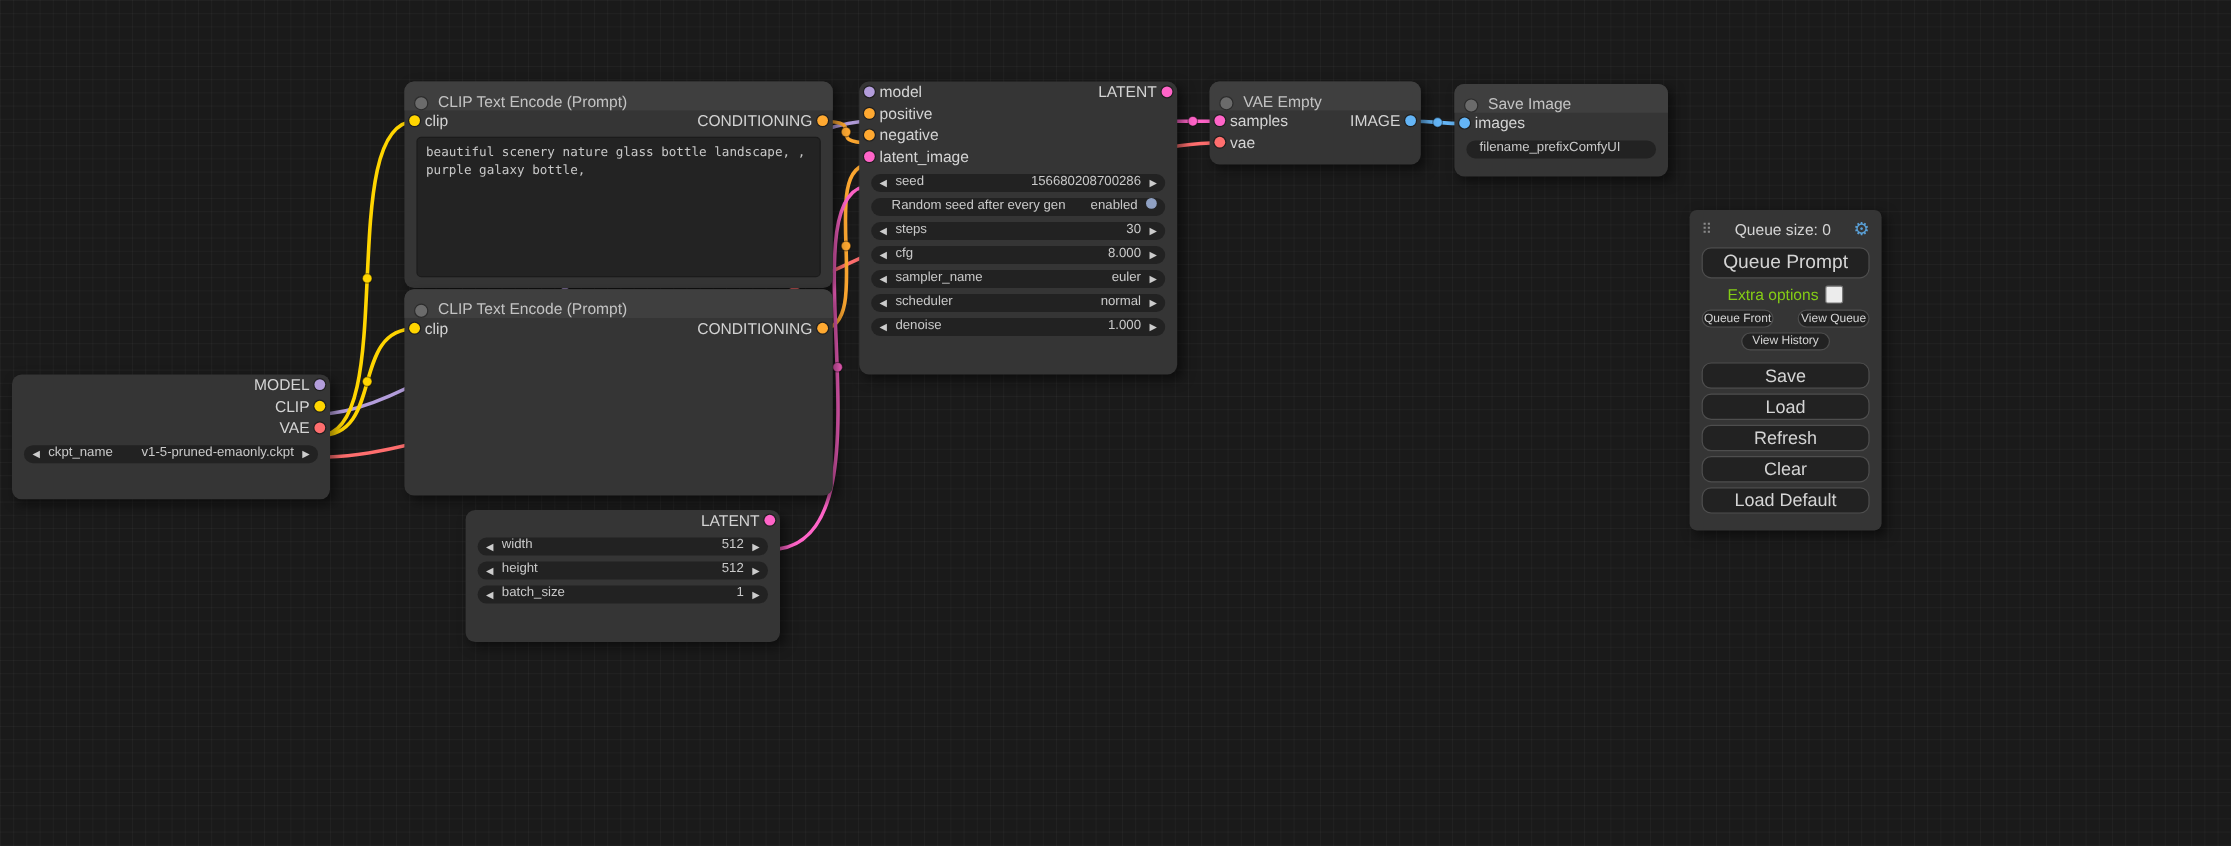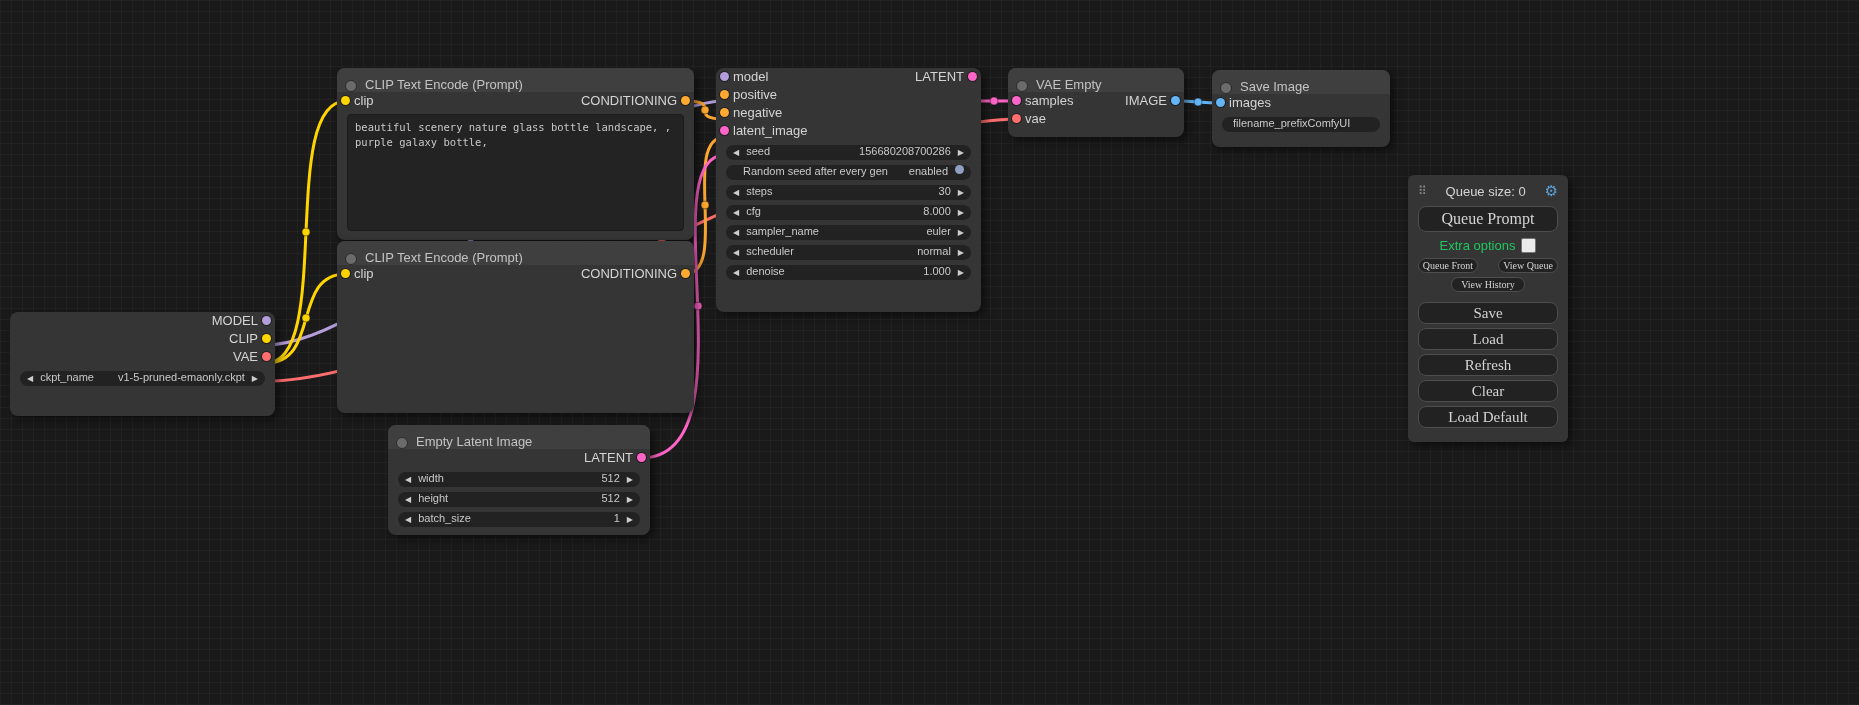--- a/index.html
+++ b/index.html
@@ -40,25 +40,25 @@
          font-family:"DejaVu Sans Mono",monospace;font-size:10.5px;line-height:1.45;
          padding:5px 7px;resize:none;outline:none;box-sizing:border-box}
   .menu{position:absolute;left:1408px;top:175px;width:160px;z-index:3;background:#353535;
         border-radius:6px;box-shadow:4px 4px 10px rgba(0,0,0,.5);
         padding:7px 10px 10px;box-sizing:border-box}
   .mhead{display:flex;align-items:center;height:18px}
   .mdrag{color:#8a8a8a;font-size:12px;cursor:grab}
   .mqueue{flex:1;text-align:center;font-size:13px;color:#d4d4d4}
   .mgear{color:#5aa1d8;font-size:15px;cursor:pointer}
   .btn{display:block;width:100%;background:#222;border:1px solid #4e4e4e;border-radius:8px;
-       color:#d4d4d4;font-family:Liberation Serif, serif;cursor:pointer;box-sizing:border-box;padding:0}
+       color:#d4d4d4;font-family:Liberation Sans, sans-serif;cursor:pointer;box-sizing:border-box;padding:0}
   .btn.qp{height:26px;font-size:16px;margin:6px 0 2px}
   .btn.big{height:22px;font-size:15px;margin:4px 0}
   .extra{display:flex;justify-content:center;gap:6px;margin:6px 0 5px;
-         font-size:13px;color:#22c55e}
+         font-size:13px;color:#84cc16}
   .chk{width:13px;height:13px;background:#ececec;border:1px solid #777;border-radius:2px;
        cursor:pointer;flex:none}
   .smallrow{display:flex;gap:20px;margin-bottom:4px}
   .btn.small{height:15px;font-size:10px;border-radius:9px;line-height:12px;flex:1}
   .btn.vh{height:15px;font-size:10px;border-radius:9px;line-height:12px;width:74px;
           margin:0 auto 10px}
 </style>
 </head>
 <body>
 
@@ -129,24 +129,20 @@
   </div>
   <div class="srow">
     <span class="sdot in c-clip"></span>
     <span class="sin">clip</span>
     <span class="sout">CONDITIONING</span>
     <span class="sdot out c-cond"></span>
   </div>
 </div>
 
 <div class="node" style="left:388px;top:425px;width:262px;height:110px">
-  <div class="ntitle">
-    <span class="cdot"></span>
-    <span>Empty Latent Image</span>
-  </div>
   <div class="srow">
     <span class="sout">LATENT</span>
     <span class="sdot out c-latent"></span>
   </div>
   <div class="widget">
     <span class="warr">◀</span>
     <span class="wlabel">width</span>
     <span class="wvalue">512</span>
     <span class="warr">▶</span>
   </div>

